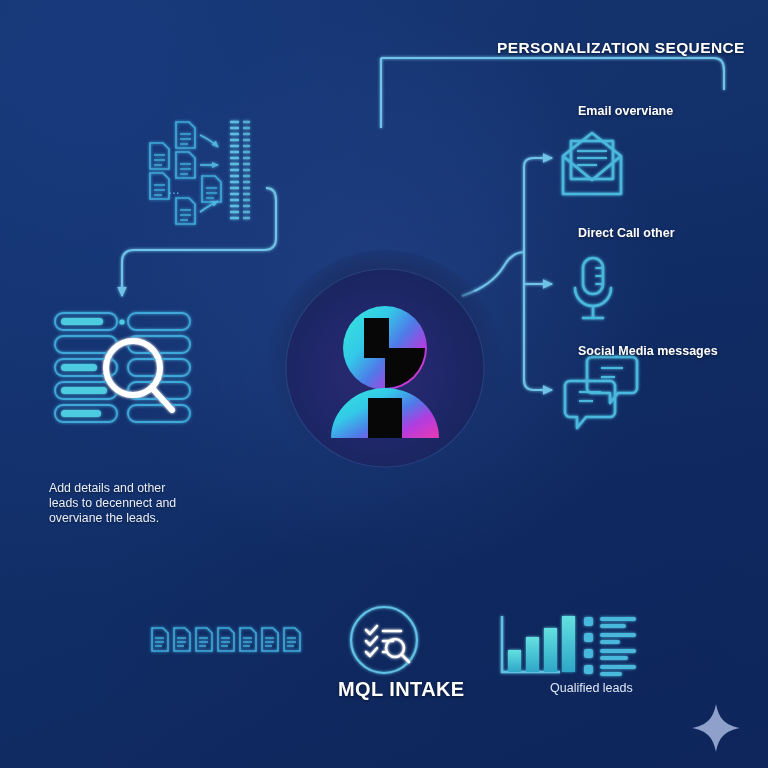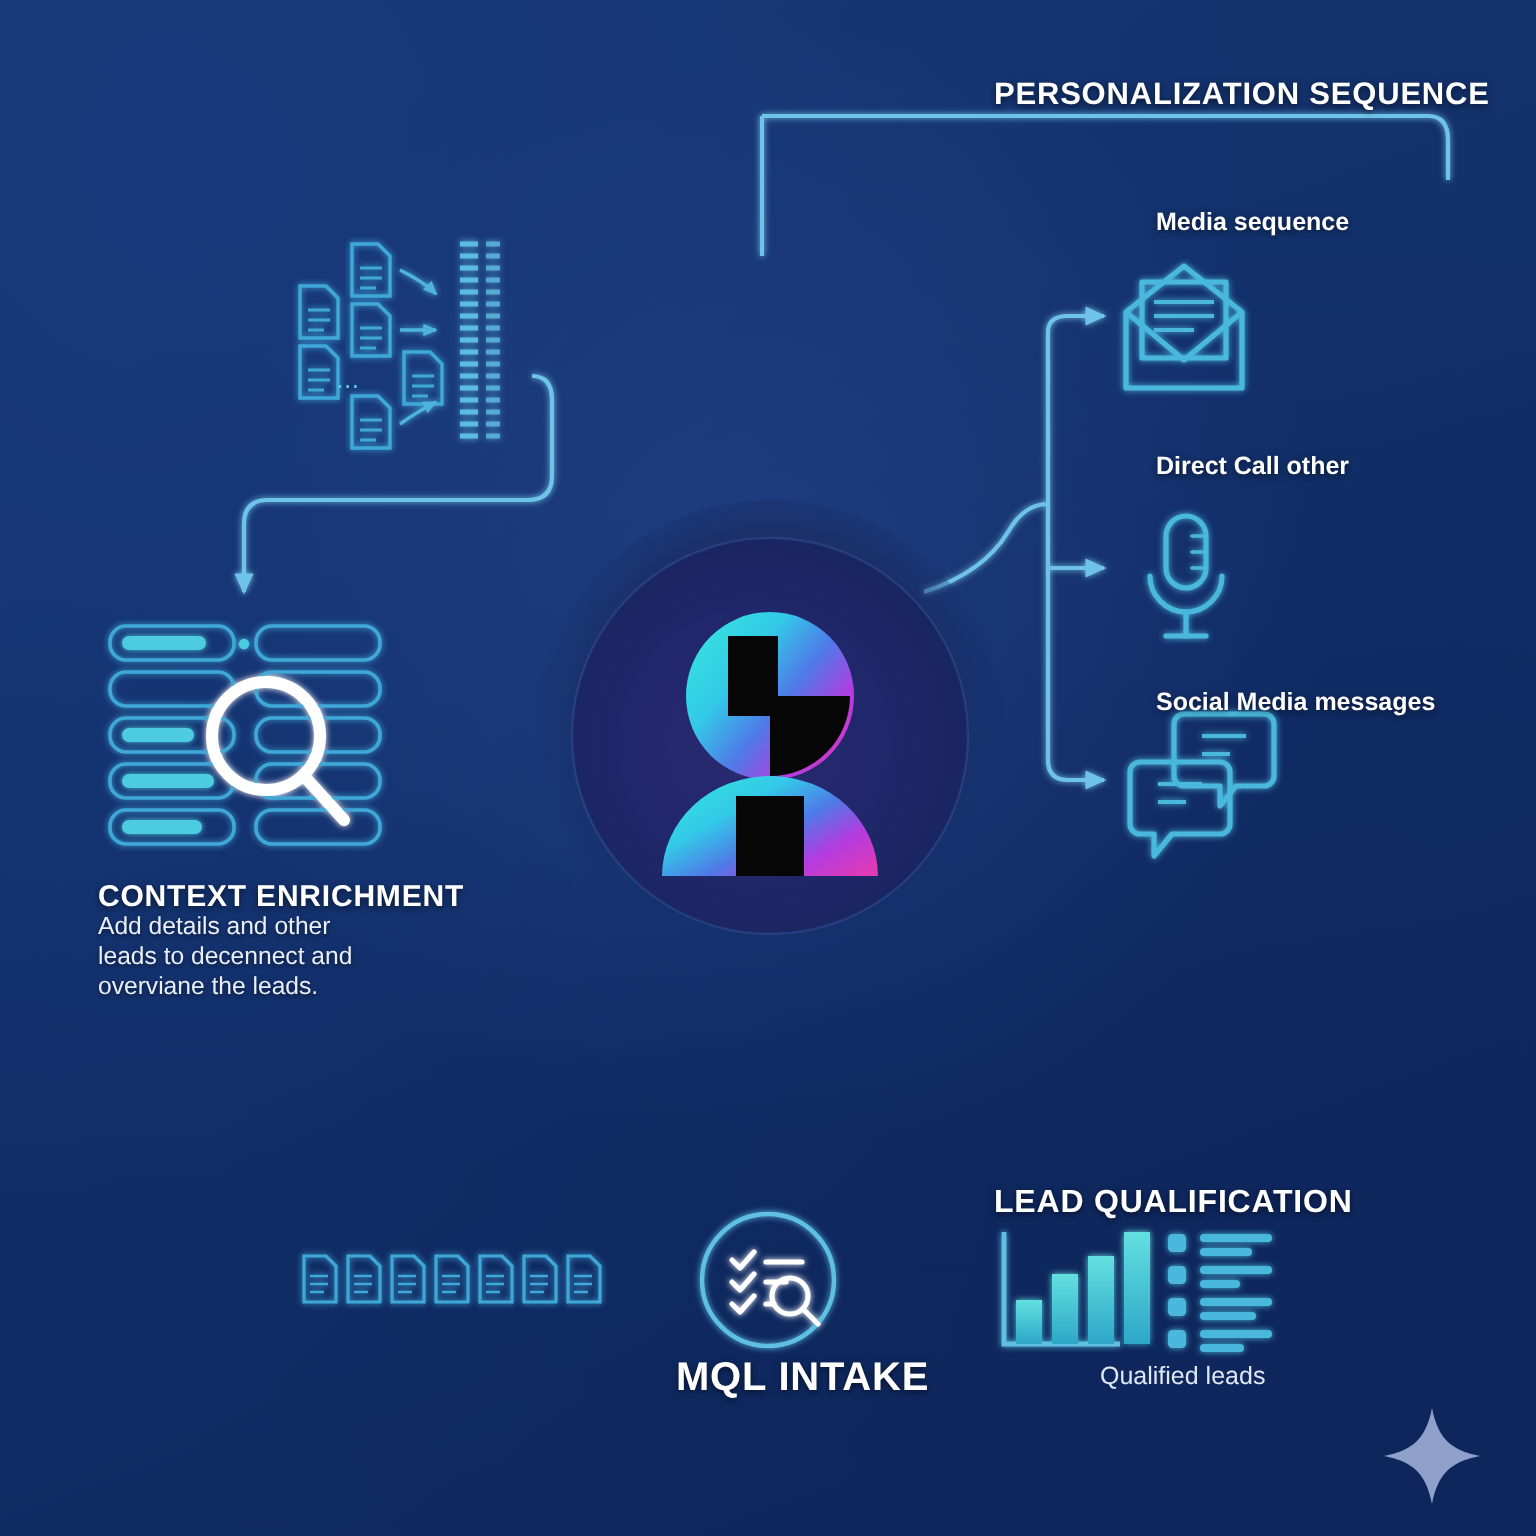--- a/index.html
+++ b/index.html
@@ -33,21 +33,21 @@
     color:#e9eef8;font-weight:normal;line-height:1.22;
     text-shadow:0 1px 2px rgba(0,0,0,.45);
     white-space:pre-line;
   }
 
   #t-personalization{left:497px;top:39px;font-size:15.5px;text-align:right;}
   #t-email{left:578px;top:104px;font-size:12.5px;}
   #t-call{left:578px;top:226px;font-size:12.5px;}
   #t-social{left:578px;top:344px;font-size:12.5px;}
   #t-context{left:49px;top:440px;font-size:15px;}
-  #t-context-body{left:49px;top:456px;font-size:12.3px;}
+  #t-context-body{left:49px;top:481px;font-size:12.3px;}
   #t-mql{left:338px;top:678px;font-size:20px;}
   #t-leadqual{left:497px;top:593px;font-size:16px;}
   #t-qualified{left:518px;top:681px;font-size:12.5px;font-weight:normal;color:#dfe7f5;margin-left:32px;}
 </style>
 </head>
 <body>
 
 <div id="stage">
 
   <svg id="svgroot" viewBox="0 0 768 768">
@@ -303,31 +303,29 @@
       <path d="M716,704
                C719,719 725,725 740,728
                C725,731 719,737 716,752
                C713,737 707,731 692,728
                C707,725 713,719 716,704 z" fill="#9aabd4" opacity="0.92"></path>
     </g>
   </svg>
 
   <div class="lbl lbl-head" id="t-personalization">PERSONALIZATION SEQUENCE</div>
 
-  <div class="lbl lbl-sub" id="t-email">Media sequence</div>
+  <div class="lbl lbl-sub" id="t-email">Email overviane</div>
 
   <div class="lbl lbl-sub" id="t-call">Direct Call other</div>
 
   <div class="lbl lbl-sub" id="t-social">Social Media messages</div>
 
-  <div class="lbl lbl-head" id="t-context">CONTEXT ENRICHMENT</div>
 
   <div class="lbl lbl-body" id="t-context-body">Add details and other
 leads to decennect and
 overviane the leads.</div>
 
   <div class="lbl lbl-head" id="t-mql">MQL INTAKE</div>
 
-  <div class="lbl lbl-head" id="t-leadqual">LEAD QUALIFICATION</div>
 
   <div class="lbl" id="t-qualified">Qualified leads</div>
 
 </div>
 
 </body></html>

